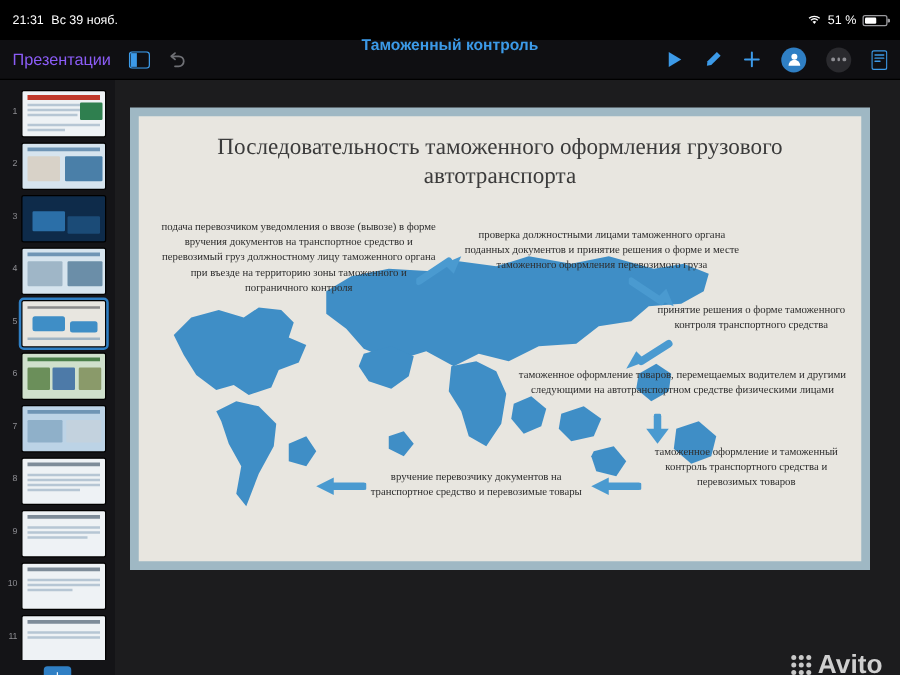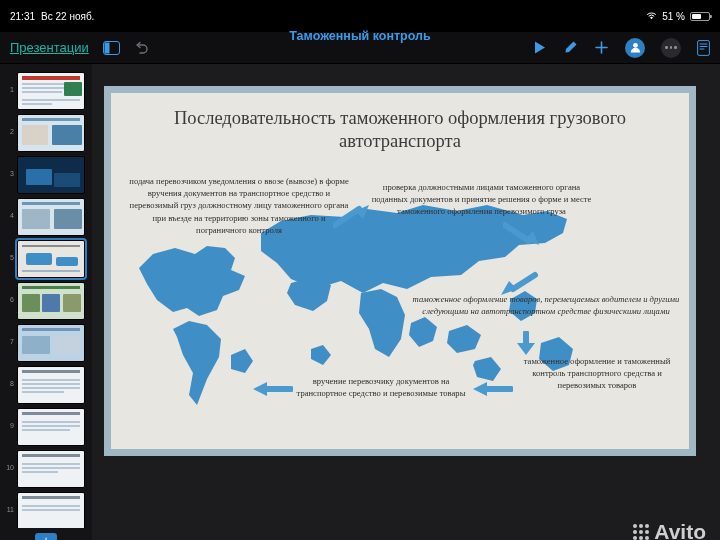--- a/index.html
+++ b/index.html
@@ -30,21 +30,21 @@
     width: 2px; height: 3px; background: #9a9a9e; border-radius: 0 1px 1px 0;
   }
   .battery .fill { position: absolute; left: 1px; top: 1px; bottom: 1px; width: 50%; background: #fff; border-radius: 1px; }
 
   
   .toolbar {
     height: 32px; background: #0f0f12;
     display: flex; align-items: center; padding: 0 10px; gap: 14px;
     border-bottom: 1px solid #000;
   }
-  .tb-back { color: #14b8a6; font-size: 13px; white-space: nowrap; text-decoration: underline; }
+  .tb-back { color: #8b5cf6; font-size: 13px; white-space: nowrap; }
   .tb-icon { color: #3c9ae8; display: flex; align-items: center; justify-content: center; }
   .tb-title {
     position: absolute; left: 0; right: 0; text-align: center;
     color: #3c9ae8; font-size: 12.5px; font-weight: bold; pointer-events: none;
     top: 20px; height: 32px; line-height: 32px;
   }
   .tb-right { margin-left: auto; display: flex; align-items: center; gap: 16px; }
   .avatar-btn {
     width: 20px; height: 20px; border-radius: 50%;
     background: #2f7fc4; display: flex; align-items: center; justify-content: center;
@@ -128,21 +128,21 @@
   .wm-dots i { width: 4px; height: 4px; background: #c9c9c9; border-radius: 50%; display: block; }
 </style>
 </head>
 <body>
 
 <div class="screen">
 
   <div class="status-bar">
     <div class="status-left">
       <span>21:31</span>
-      <span>Вс 22 нояб.</span>
+      <span>Вс 39 нояб.</span>
     </div>
     <div class="status-right">
       <span class="wifi-icon">
         <svg width="11" height="8" viewBox="0 0 11 8">
             <path d="M5.5 7.2 L7 5.4 A2.4 2.4 0 0 0 4 5.4 Z" fill="#fff"></path>
             <path d="M1.2 2.6 A6.6 6.6 0 0 1 9.8 2.6" stroke="#fff" stroke-width="1" fill="none"></path>
             <path d="M2.7 4.2 A4.3 4.3 0 0 1 8.3 4.2" stroke="#fff" stroke-width="1" fill="none"></path>
           </svg>
       </span>
       <span>51 %</span>
@@ -340,21 +340,22 @@
                 <path d="M120 262 l14 -6 8 12 -8 12 -14 -4z"></path>
                 <path d="M200 256 l12 -4 8 10 -8 10 -12 -6z"></path>
               </g>
             </svg>
           </div>
 
           <div class="slide-title">Последовательность таможенного оформления грузового автотранспорта</div>
 
           <div class="tbox" style="left:18px; top:82px; width:220px;">подача перевозчиком уведомления о ввозе (вывозе) в форме вручения документов на транспортное средство и перевозимый груз должностному лицу таможенного органа при въезде на территорию зоны таможенного и пограничного контроля</div>
           <div class="tbox" style="left:253px; top:88px; width:235px;">проверка должностными лицами таможенного органа поданных документов и принятие решения о форме и месте таможенного оформления перевозимого груза</div>
-          <div class="tbox" style="left:300px; top:200px; width:270px;font-style:italic;">таможенное оформление товаров, перемещаемых водителем и другими следующими на автотранспортном средстве физическими лицами</div>
+          <div class="tbox" style="left:410px; top:148px; width:160px;">принятие решения о форме таможенного контроля транспортного средства</div>
+          <div class="tbox" style="left:300px; top:200px; width:270px;">таможенное оформление товаров, перемещаемых водителем и другими следующими на автотранспортном средстве физическими лицами</div>
           <div class="tbox" style="left:401px; top:262px; width:170px;">таможенное оформление и таможенный контроль транспортного средства и перевозимых товаров</div>
           <div class="tbox" style="left:180px; top:282px; width:180px;">вручение перевозчику документов на транспортное средство и перевозимые товары</div>
 
           <div class="arrow" style="left:222px; top:110px;">
             <svg width="40" height="26" viewBox="0 0 40 26">
                 <path d="M2 22 L26 6" stroke="#4a9ad0" stroke-width="6" stroke-linecap="round"></path>
                 <path d="M36 2 L30 16 L22 8 Z" fill="#4a9ad0"></path>
               </svg>
           </div>
           <div class="arrow" style="left:392px; top:128px;">

